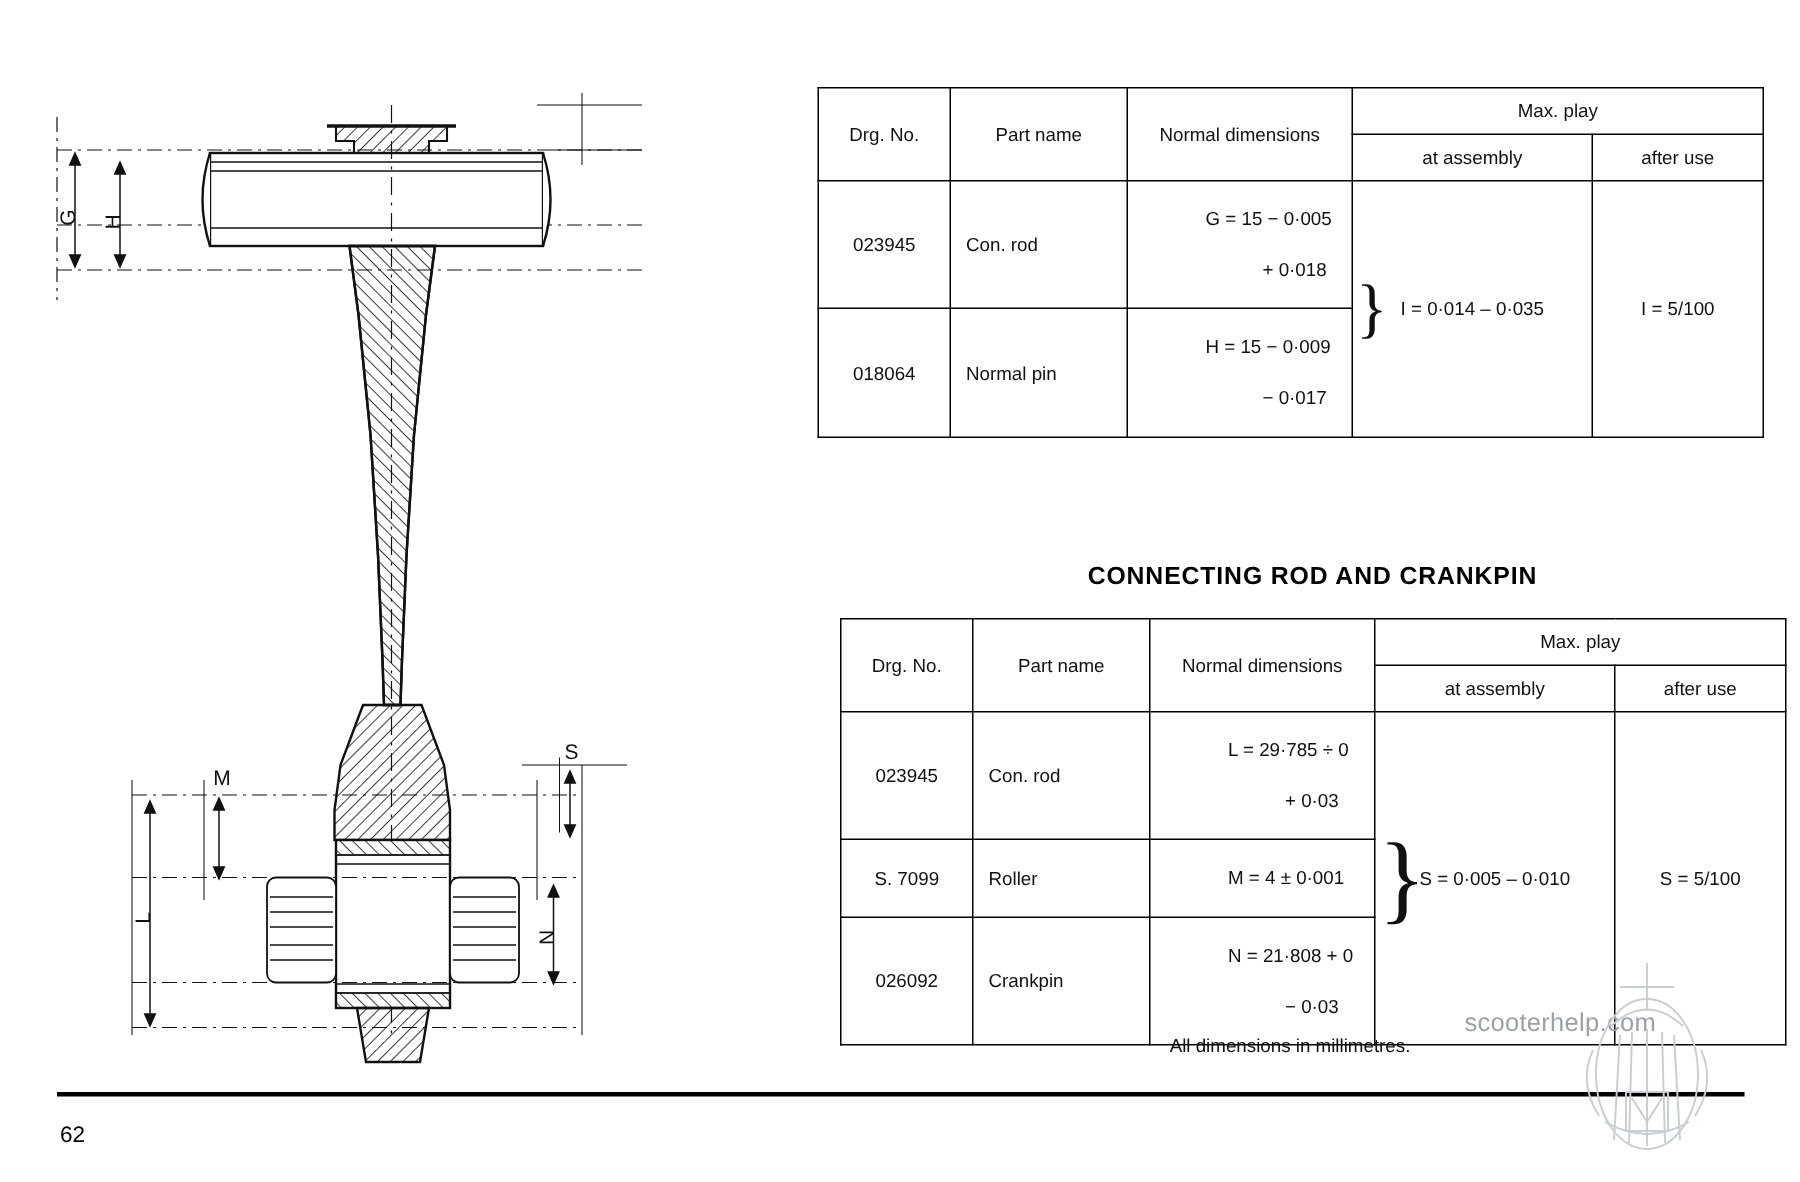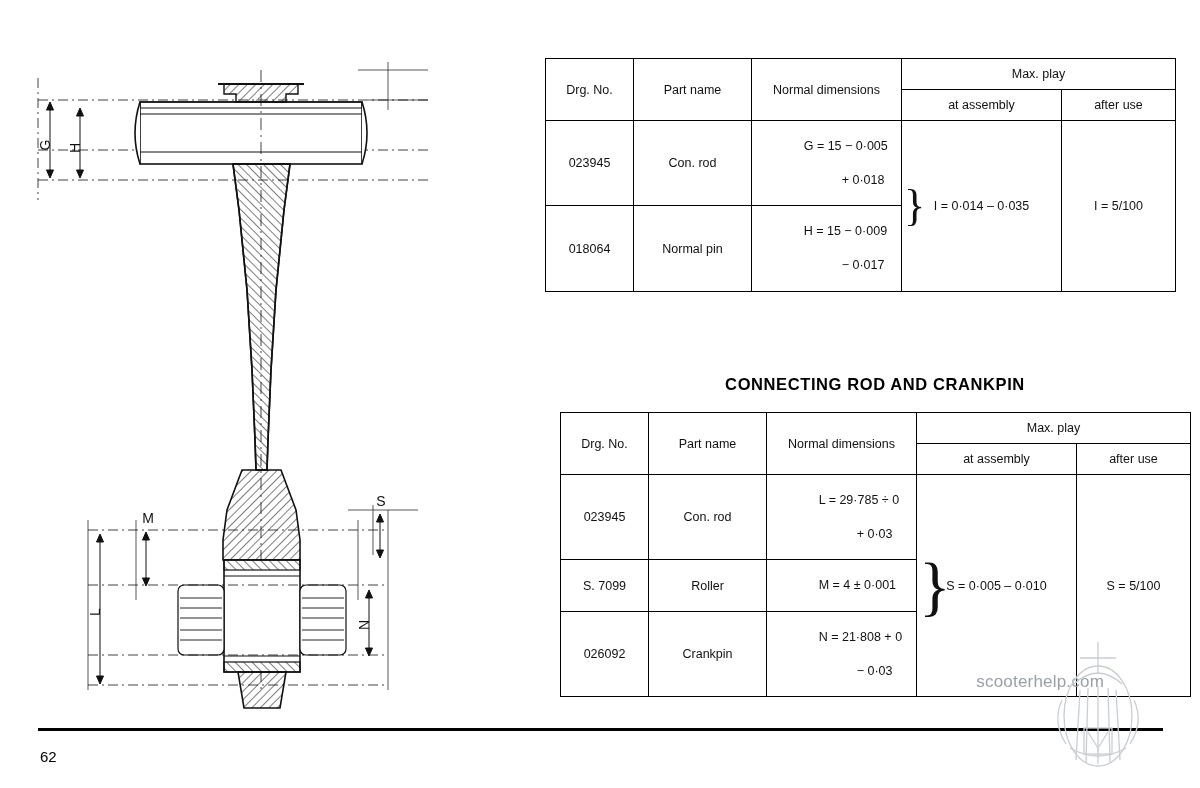--- a/index.html
+++ b/index.html
@@ -76,21 +76,21 @@
   .col-norm { width: 150px; }
   .col-assy { width: 160px; }
   .col-after { width: 114px; }
 
   table.spec tbody td {
     height: 41px;
     padding: 0 10px;
     font-size: 12.5px;
   }
   td.c { text-align: center; }
-  td.l { text-align: center; padding-left: 18px; }
+  td.l { text-align: left; padding-left: 18px; }
   td.norm {
     text-align: left;
     padding-left: 16px;
     line-height: 1.35;
     white-space: pre;
     font-size: 12.5px;
   }
   .sub {
     display: inline-block;
     padding-left: 38px;
@@ -383,20 +383,21 @@
           <td class="l">Crankpin</td>
           <td class="norm">
             <span>N = 21·808 + 0</span><br>
             <span class="sub">− 0·03</span>
           </td>
         </tr>
       </tbody>
     </table>
   </div>
 
+  <div class="footnote">All dimensions in millimetres.</div>
 
   <div class="footer-rule"></div>
   <div class="page-number">62</div>
 
   <div class="watermark-text">scooterhelp.com</div>
   <svg class="watermark" viewBox="0 0 160 150">
     <g fill="none" stroke="#c9ced3" stroke-width="1.3">
       <ellipse cx="80" cy="88" rx="34" ry="50"></ellipse>
       <path d="M80 14 L80 46"></path>
       <path d="M62 30 L98 30"></path>

